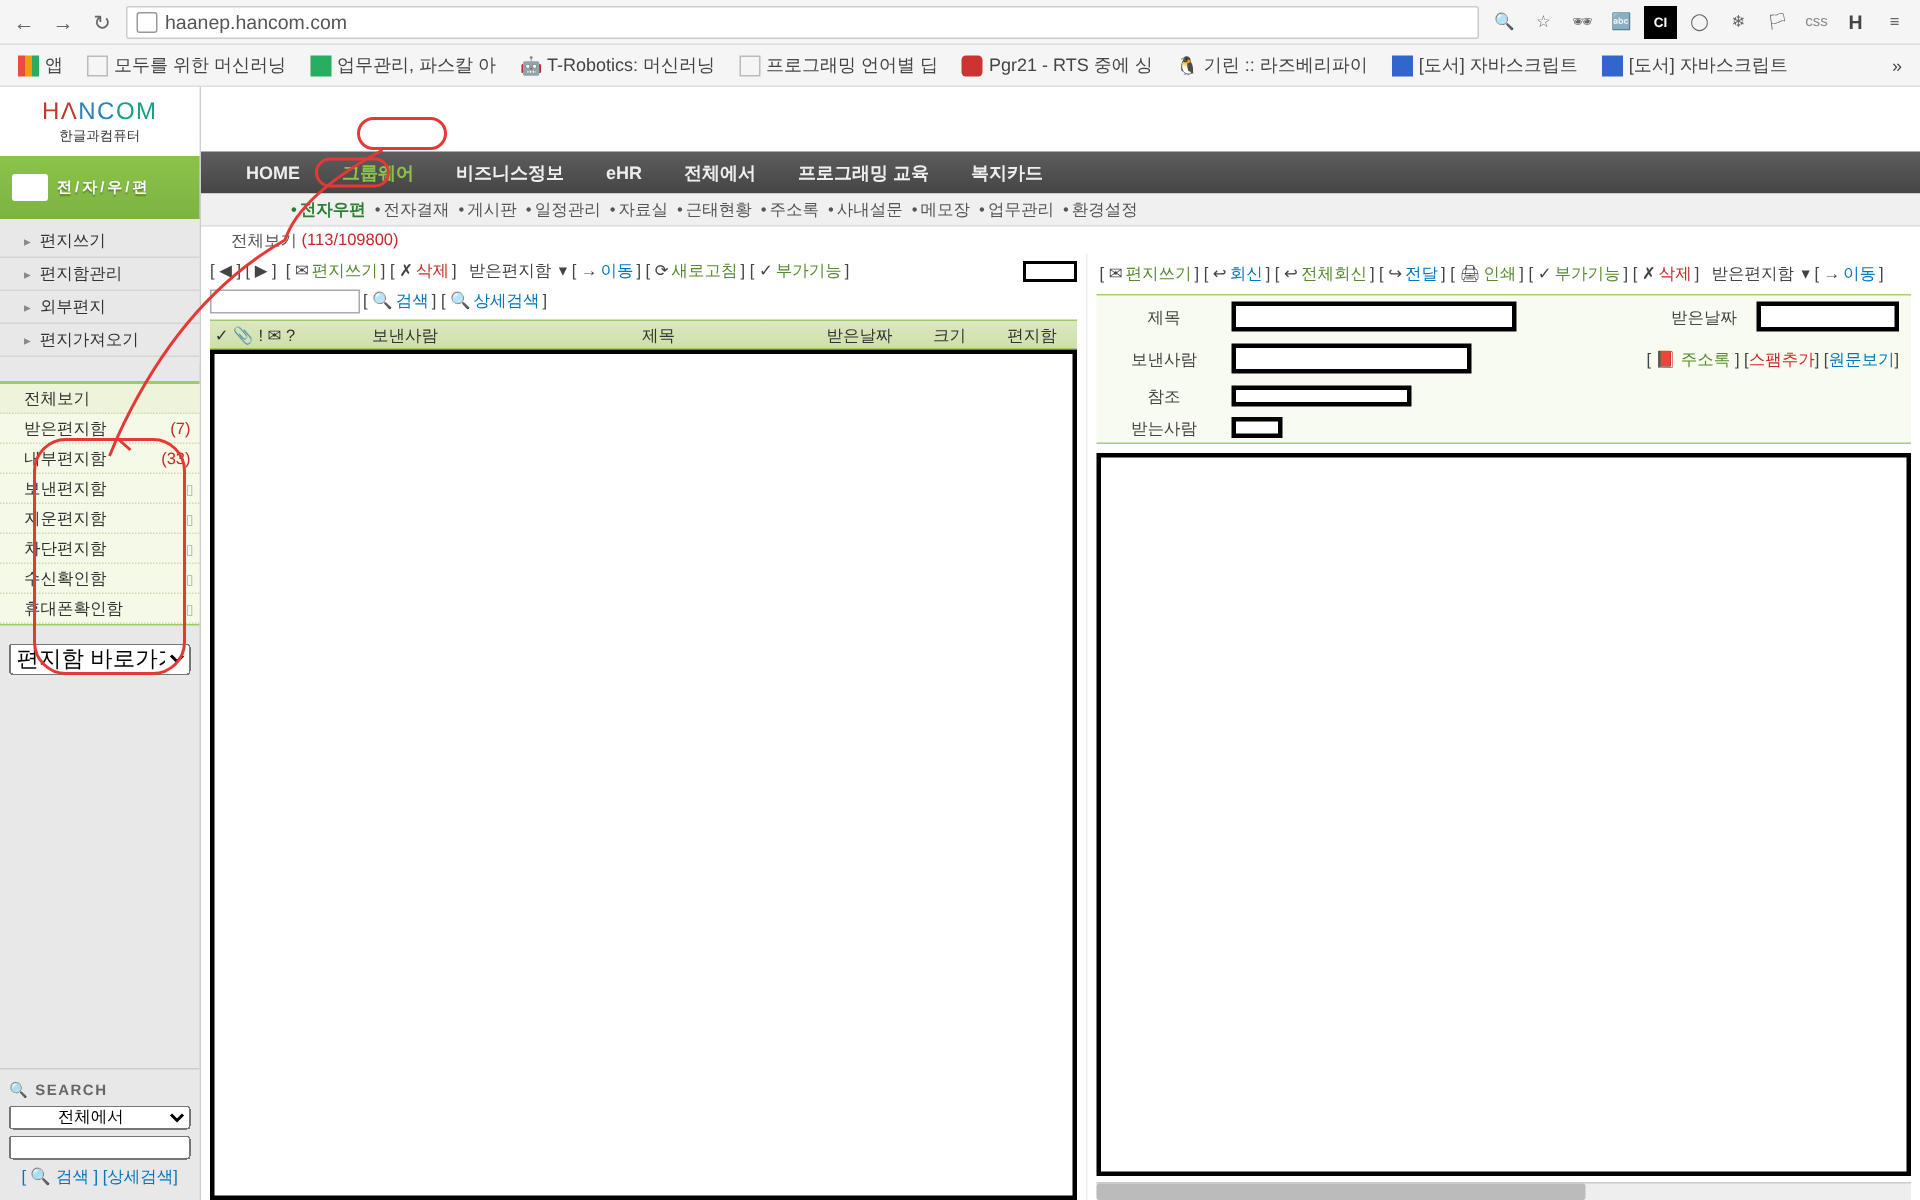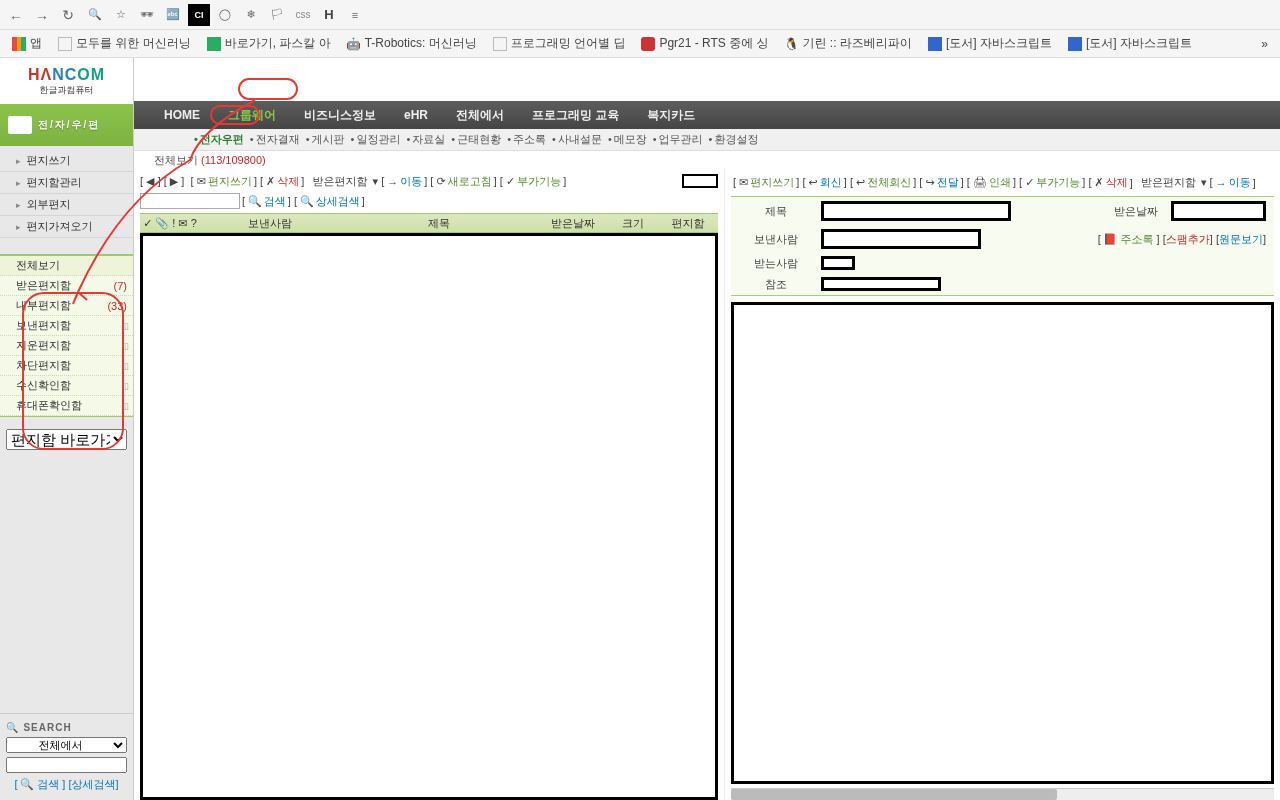--- a/index.html
+++ b/index.html
@@ -21,21 +21,21 @@
 .bm-icon { width: 14px; height: 14px; border: 1px solid #bbb; }
 .bm-icon.apps { background: linear-gradient(to right, #e74c3c 33%, #f39c12 33% 66%, #27ae60 66%); border: none; }
 .bm-icon.green { background: #27ae60; border: none; }
 .bm-icon.star { background: #cc3333; border: none; border-radius: 3px; }
 .bm-icon.blue { background: #3366cc; border: none; }
 
 
 .page { display: flex; height: calc(100vh - 58px); }
 .left-sidebar { width: 134px; background: #e8e8e8; display: flex; flex-direction: column; border-right: 1px solid #ccc; }
 .logo { height: 46px; background: #fff; display: flex; flex-direction: column; align-items: center; justify-content: center; }
-.logo-text { font-size: 16px; font-weight: bold; letter-spacing: 1px; }
+.logo-text { font-size: 16px; font-weight: normal; letter-spacing: 1px; }
 .logo-text .c1 { color: #c0392b; } .logo-text .c2 { color: #2980b9; } .logo-text .c3 { color: #16a085; }
 .logo-sub { font-size: 9px; color: #333; }
 
 .mail-header { height: 42px; background: linear-gradient(#8bc34a, #7cb342); display: flex; align-items: center; padding: 0 8px; gap: 6px; }
 .mail-header-icon { width: 24px; height: 18px; background: #fff; border-radius: 2px; }
 .mail-header-text { color: #fff; font-size: 10px; letter-spacing: 2px; font-weight: bold; text-shadow: 0 1px 1px rgba(0,0,0,.3);}
 
 .side-menu { padding: 4px 0; background: #e8e8e8;}
 .side-item { height: 22px; display: flex; align-items: center; padding-left: 16px; color: #333; border-bottom: 1px solid #d5d5d5; }
 .side-item::before { content: "▸"; margin-right: 6px; color: #888; font-size: 9px; }
@@ -102,20 +102,24 @@
 
 .anno { position: absolute; pointer-events: none; border: 2px solid #e53935; border-radius: 16px; }
 </style>
 </head>
 <body>
 
 <div class="browser-bar">
   <div class="nav-btn">←</div>
   <div class="nav-btn">→</div>
   <div class="nav-btn">↻</div>
+  <div class="addr-bar">
+    <span class="addr-icon"></span>
+    <span class="addr-text">haanep.hancom.com</span>
+  </div>
   <div class="tool-icons">
     <div class="tool-icon">🔍</div>
     <div class="tool-icon">☆</div>
     <div class="tool-icon">🕶</div>
     <div class="tool-icon" style="color:#4285f4;">🔤</div>
     <div class="tool-icon square">CI</div>
     <div class="tool-icon">◯</div>
     <div class="tool-icon">❄</div>
     <div class="tool-icon">🏳</div>
     <div class="tool-icon" style="font-size:10px;color:#888;">css</div>
@@ -128,21 +132,21 @@
   <div class="bm-item">
       <span class="bm-icon apps"></span>
       <span>앱</span>
     </div>
   <div class="bm-item">
       <span class="bm-icon"></span>
       <span>모두를 위한 머신러닝</span>
     </div>
   <div class="bm-item">
       <span class="bm-icon green"></span>
-      <span>바로가기, 파스칼 아</span>
+      <span>업무관리, 파스칼 아</span>
     </div>
   <div class="bm-item">
       <span style="width:14px;height:14px;">🤖</span>
       <span>T-Robotics: 머신러닝</span>
     </div>
   <div class="bm-item">
       <span class="bm-icon"></span>
       <span>프로그래밍 언어별 딥</span>
     </div>
   <div class="bm-item">
@@ -311,27 +315,27 @@
           </div>
           <div class="dfrow">
             <div class="dflabel">보낸사람</div>
             <div class="dfval" style="width:160px;"></div>
             <div style="margin-left:auto;margin-right:8px;color:#444;">
               [ 📕 <span class="tb-link olive">주소록</span> ]
               [<span class="tb-link" style="color:#c62828;">스팸추가</span>]
               [<span class="tb-link">원문보기</span>]
             </div>
           </div>
+          <div class="dfrow" style="min-height:22px;">
+            <div class="dflabel">참조</div>
+            <div class="dfval" style="width:120px;height:14px;"></div>
+          </div>
           <div class="dfrow" style="min-height:20px;">
             <div class="dflabel">받는사람</div>
             <div class="dfval" style="width:34px;height:14px;"></div>
-          </div>
-          <div class="dfrow" style="min-height:22px;">
-            <div class="dflabel">참조</div>
-            <div class="dfval" style="width:120px;height:14px;"></div>
           </div>
         </div>
         <div class="detail-body" style="min-height:480px;"></div>
         <div class="scrollbar-track">
           <div class="scrollbar-thumb"></div>
         </div>
       </div>
     </div>
   </div>
 </div>

